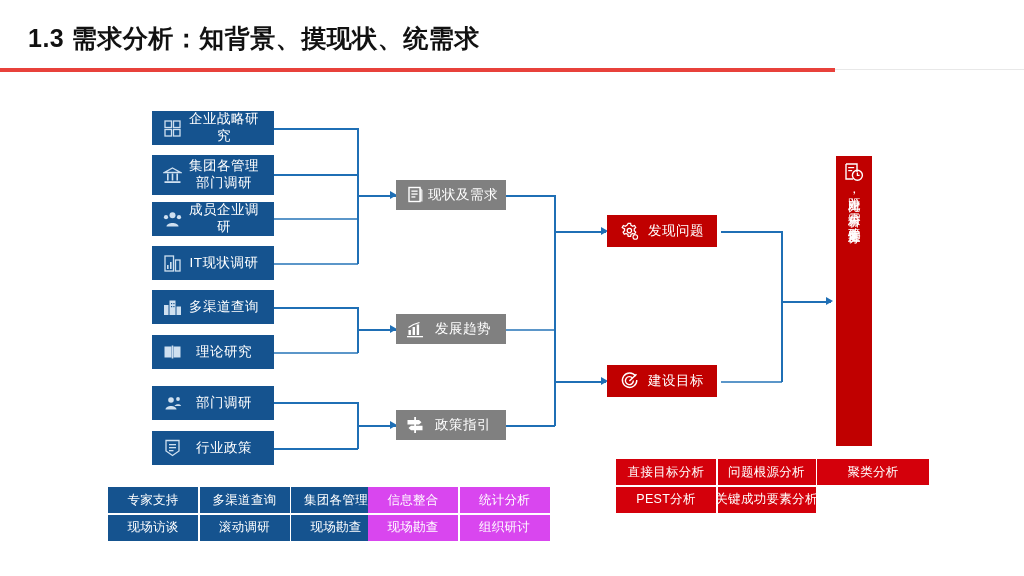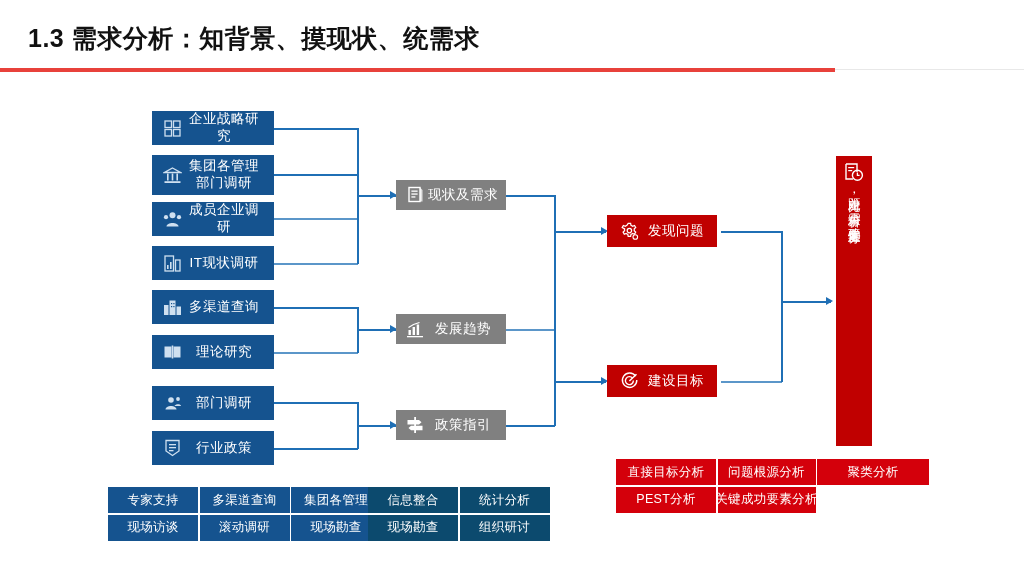--- a/index.html
+++ b/index.html
@@ -77,21 +77,21 @@
   }
 
   
   .mtable { position:absolute; display:grid; gap:1.5px; }
   .mtable .cell {
     display:flex; align-items:center; justify-content:center;
     color:#fff; font-size:12.5px; letter-spacing:0.3px;
     height:26px; white-space:nowrap;
   }
   .mtable.blue .cell { background:#15538F; }
-  .mtable.gray .cell { background:#0c4a6e; }
+  .mtable.gray .cell { background:#d946ef; }
   .mtable.red  .cell { background:#D4000B; }
 
   #tbl-blue { left:72px; top:487px; grid-template-columns:90px 90px 90px;margin-left:36px; }
   #tbl-gray { left:368px; top:487px; grid-template-columns:90px 90px; }
   #tbl-red  { left:616px; top:459px; grid-template-columns:100px 98px 112px; }
 
   svg { display:block; }
 </style>
 </head>
 <body>

